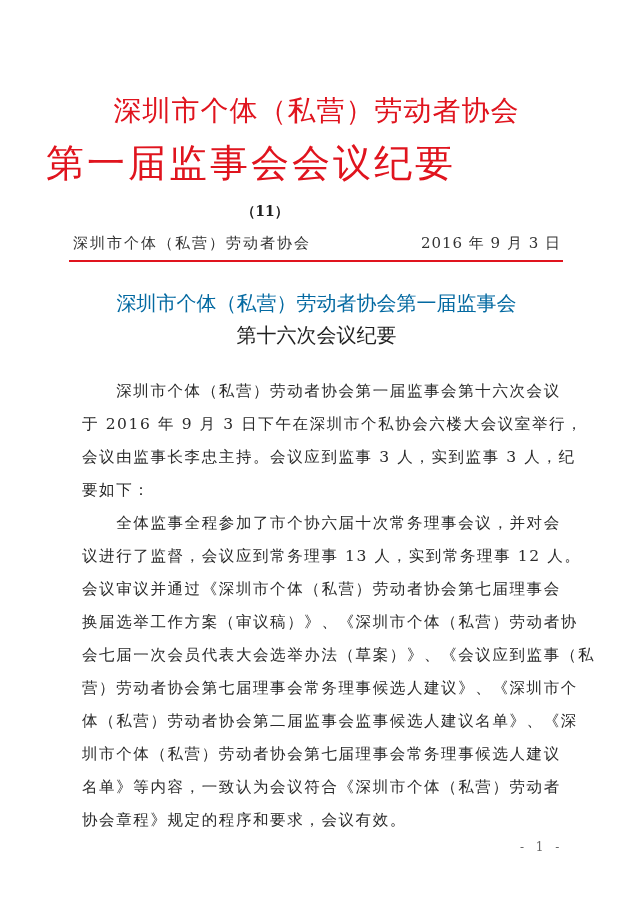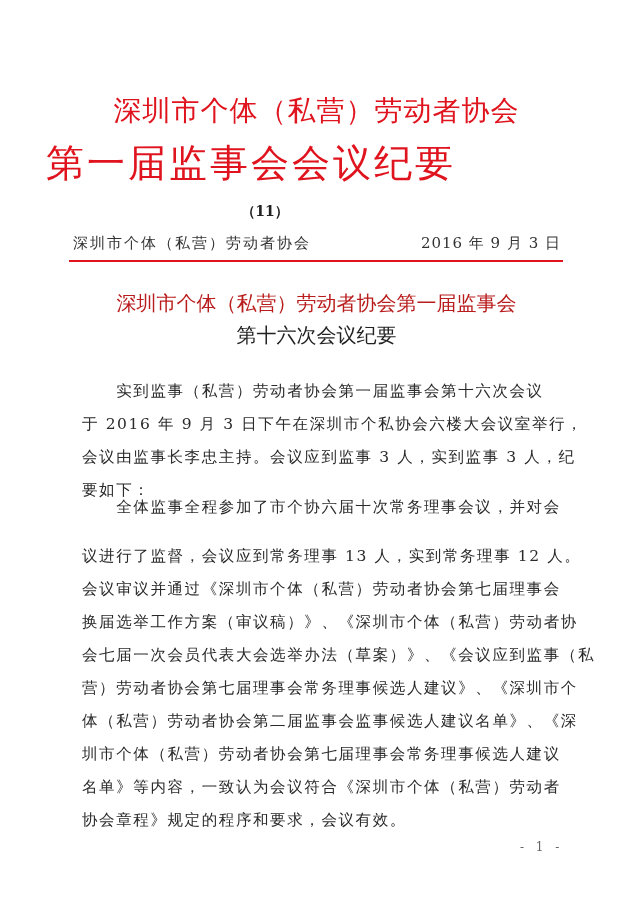--- a/index.html
+++ b/index.html
@@ -6,44 +6,44 @@
     body { width: 633px; height: 906px; position: relative; overflow: hidden;
            font-family: "DejaVu Serif", "Liberation Serif", serif; color: #1a1a1a; }
     .red { color: #e0141e; }
     .abs { position: absolute; white-space: nowrap; }
     #org-title { left: 0; width: 633px; top: 92px; text-align: center; font-size: 28px; letter-spacing: 1px; }
     #doc-title { left: 0; width: 502px; top: 138px; text-align: center; font-size: 38px; letter-spacing: 3px; }
     #issue-no { left: 0; width: 530px; top: 203px; text-align: center; font-size: 14px; font-weight: bold; color: #222; }
     #issuer { left: 73px; top: 234px; font-size: 15px; letter-spacing: 2px; color: #333; }
     #issue-date { right: 72px; top: 234px; font-size: 15px; letter-spacing: 1px; color: #333; }
     #red-rule { left: 69px; top: 260px; width: 494px; height: 2px; background: #e0141e; }
-    #heading-1 { left: 0; width: 633px; top: 290px; text-align: center; font-size: 20px; font-family: "DejaVu Sans", "Liberation Sans", sans-serif; color: #b91c1c; }
+    #heading-1 { left: 0; width: 633px; top: 290px; text-align: center; font-size: 20px; font-family: "DejaVu Sans", "Liberation Sans", sans-serif; color: #0369a1; }
     #heading-2 { left: 0; width: 633px; top: 322px; text-align: center; font-size: 20px; font-family: Liberation Serif, serif; color: #222; }
     .body-line { position: absolute; left: 82px; width: 470px; font-size: 15.5px; letter-spacing: 1.6px; color: #2a2a2a; white-space: nowrap; }
     #page-number { left: 520px; top: 840px; font-size: 12px; color: #666; letter-spacing: 4px; }
   </style>
 </head>
 <body>
 
 <div id="org-title" class="abs red">深圳市个体（私营）劳动者协会</div>
 <div id="doc-title" class="abs red">第一届监事会会议纪要</div>
 <div id="issue-no" class="abs">（11）</div>
 <div id="issuer" class="abs">深圳市个体（私营）劳动者协会</div>
 <div id="issue-date" class="abs">2016 年 9 月 3 日</div>
 <div id="red-rule" class="abs"></div>
 
 <div id="heading-1" class="abs">深圳市个体（私营）劳动者协会第一届监事会</div>
 <div id="heading-2" class="abs">第十六次会议纪要</div>
 
 <div>
-  <div class="body-line" style="top:381px">　　实到监事（私营）劳动者协会第一届监事会第十六次会议</div>
+  <div class="body-line" style="top:381px">　　深圳市个体（私营）劳动者协会第一届监事会第十六次会议</div>
   <div class="body-line" style="top:414px">于 2016 年 9 月 3 日下午在深圳市个私协会六楼大会议室举行，</div>
   <div class="body-line" style="top:447px">会议由监事长李忠主持。会议应到监事 3 人，实到监事 3 人，纪</div>
   <div class="body-line" style="top:480px">要如下：</div>
-  <div class="body-line" style="top:497px">　　全体监事全程参加了市个协六届十次常务理事会议，并对会</div>
+  <div class="body-line" style="top:513px">　　全体监事全程参加了市个协六届十次常务理事会议，并对会</div>
   <div class="body-line" style="top:546px">议进行了监督，会议应到常务理事 13 人，实到常务理事 12 人。</div>
   <div class="body-line" style="top:579px">会议审议并通过《深圳市个体（私营）劳动者协会第七届理事会</div>
   <div class="body-line" style="top:612px">换届选举工作方案（审议稿）》、《深圳市个体（私营）劳动者协</div>
   <div class="body-line" style="top:645px">会七届一次会员代表大会选举办法（草案）》、《会议应到监事（私</div>
   <div class="body-line" style="top:678px">营）劳动者协会第七届理事会常务理事候选人建议》、《深圳市个</div>
   <div class="body-line" style="top:711px">体（私营）劳动者协会第二届监事会监事候选人建议名单》、《深</div>
   <div class="body-line" style="top:744px">圳市个体（私营）劳动者协会第七届理事会常务理事候选人建议</div>
   <div class="body-line" style="top:777px">名单》等内容，一致认为会议符合《深圳市个体（私营）劳动者</div>
   <div class="body-line" style="top:810px">协会章程》规定的程序和要求，会议有效。</div>
 </div>

